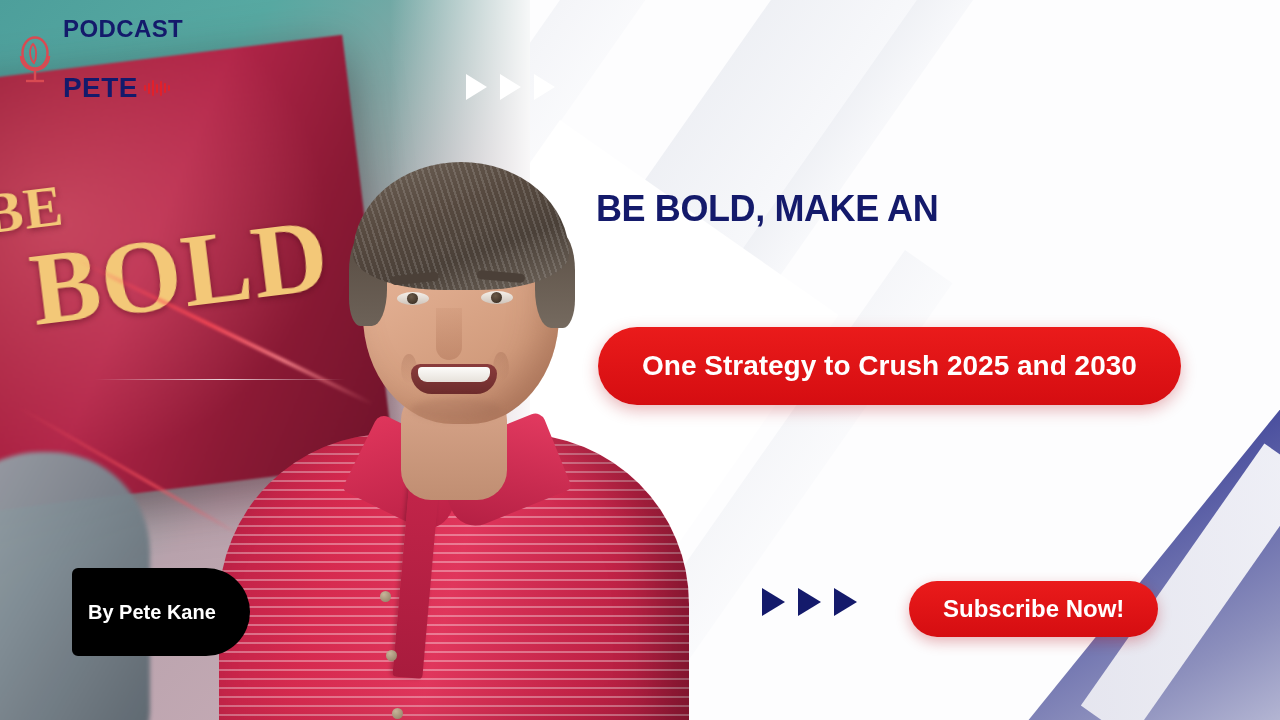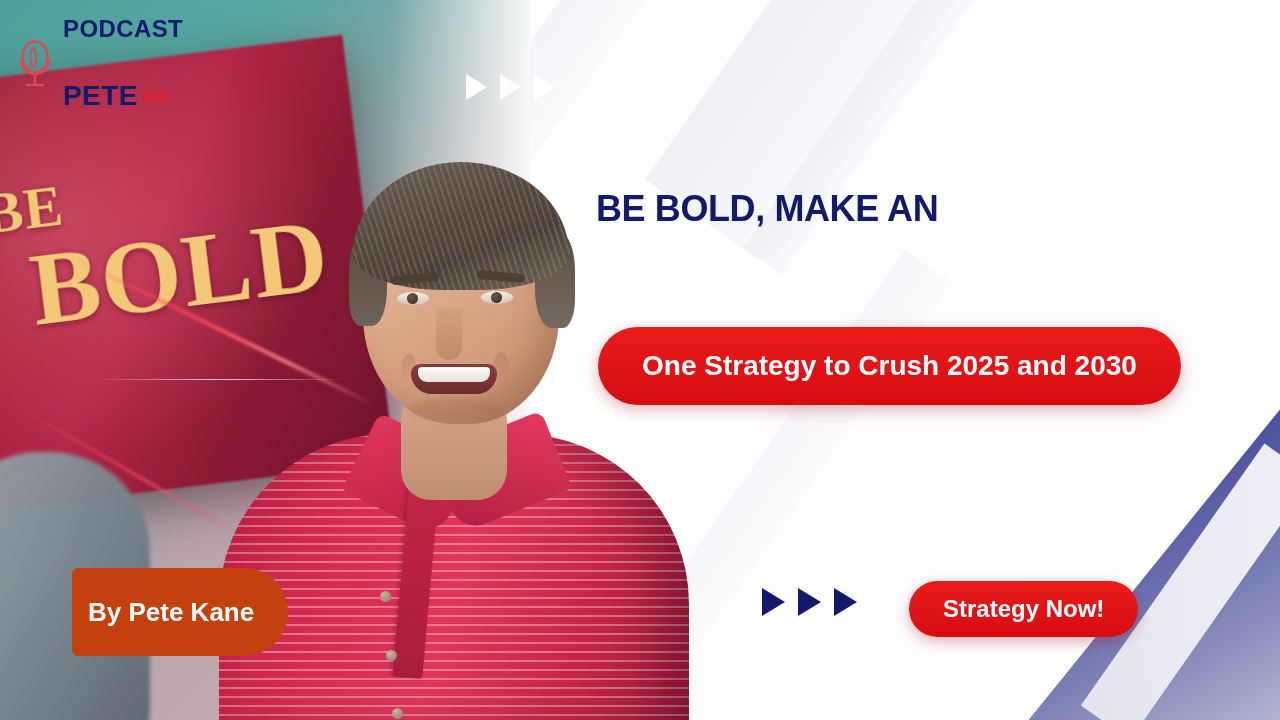--- a/index.html
+++ b/index.html
@@ -176,21 +176,21 @@
     background:linear-gradient(180deg,rgba(150,95,72,.28),rgba(0,0,0,0));}
   .smile-r{position:absolute;left:288px;top:204px;width:16px;height:30px;border-radius:50%;
     background:linear-gradient(180deg,rgba(150,95,72,.28),rgba(0,0,0,0));}
   .chin-sh{position:absolute;left:206px;top:250px;width:90px;height:22px;border-radius:50%;
     background:rgba(150,100,78,.25);filter:blur(3px);}
 
   
   .logo{position:absolute;left:16px;top:18px;display:flex;align-items:center;gap:9px;}
   .mic{position:relative;width:38px;height:48px;}
   .mic svg{display:block;}
-  .logo-text{display:flex;flex-direction:column;line-height:.93;gap:8px;}
+  .logo-text{display:flex;flex-direction:column;line-height:.93;}
   .logo-l1{font-size:24px;font-weight:700;color:#141a6b;letter-spacing:.4px;}
   .logo-l2row{display:flex;align-items:center;gap:6px;margin-top:35px;}
   .logo-l2{font-size:28px;font-weight:800;color:#141a6b;letter-spacing:.4px;}
   .wave{display:flex;align-items:center;gap:1.6px;height:18px;}
   .wave i{display:block;width:2.4px;border-radius:2px;background:#e2202a;}
 
   
   .arrows{position:absolute;display:flex;gap:13px;align-items:center;}
   .arrows.top{left:466px;top:74px;}
   .arrows.bottom{left:762px;top:588px;}
@@ -223,22 +223,22 @@
     color:#ffffff;font-size:24px;font-weight:700;white-space:nowrap;
     box-shadow:0 5px 14px rgba(180,10,20,.30);
     cursor:pointer;
   }
 
   .byline{
     position:absolute;left:72px;top:568px;height:88px;
     display:flex;align-items:center;
     padding:0 34px 0 16px;
     border-radius:6px 44px 44px 6px;
-    background:#c2410c;color:#ffffff;
-    font-size:26px;font-weight:700;white-space:nowrap;
+    background:#000000;color:#ffffff;
+    font-size:20px;font-weight:700;white-space:nowrap;
   }
 </style>
 </head>
 <body>
 
 <div id="stage">
 
   <div class="bg-white"></div>
   <div class="band b3"></div>
   <div class="band b4"></div>
@@ -336,17 +336,17 @@
     <span class="tri"></span>
     <span class="tri"></span>
   </div>
 
   <div class="headline">
     <span>BE BOLD, MAKE AN</span>
   </div>
 
   <div class="pill">One Strategy to Crush 2025 and 2030</div>
 
-  <div class="cta">Strategy Now!</div>
+  <div class="cta">Subscribe Now!</div>
 
   <div class="byline">By Pete Kane</div>
 
 </div>
 
 </body></html>

